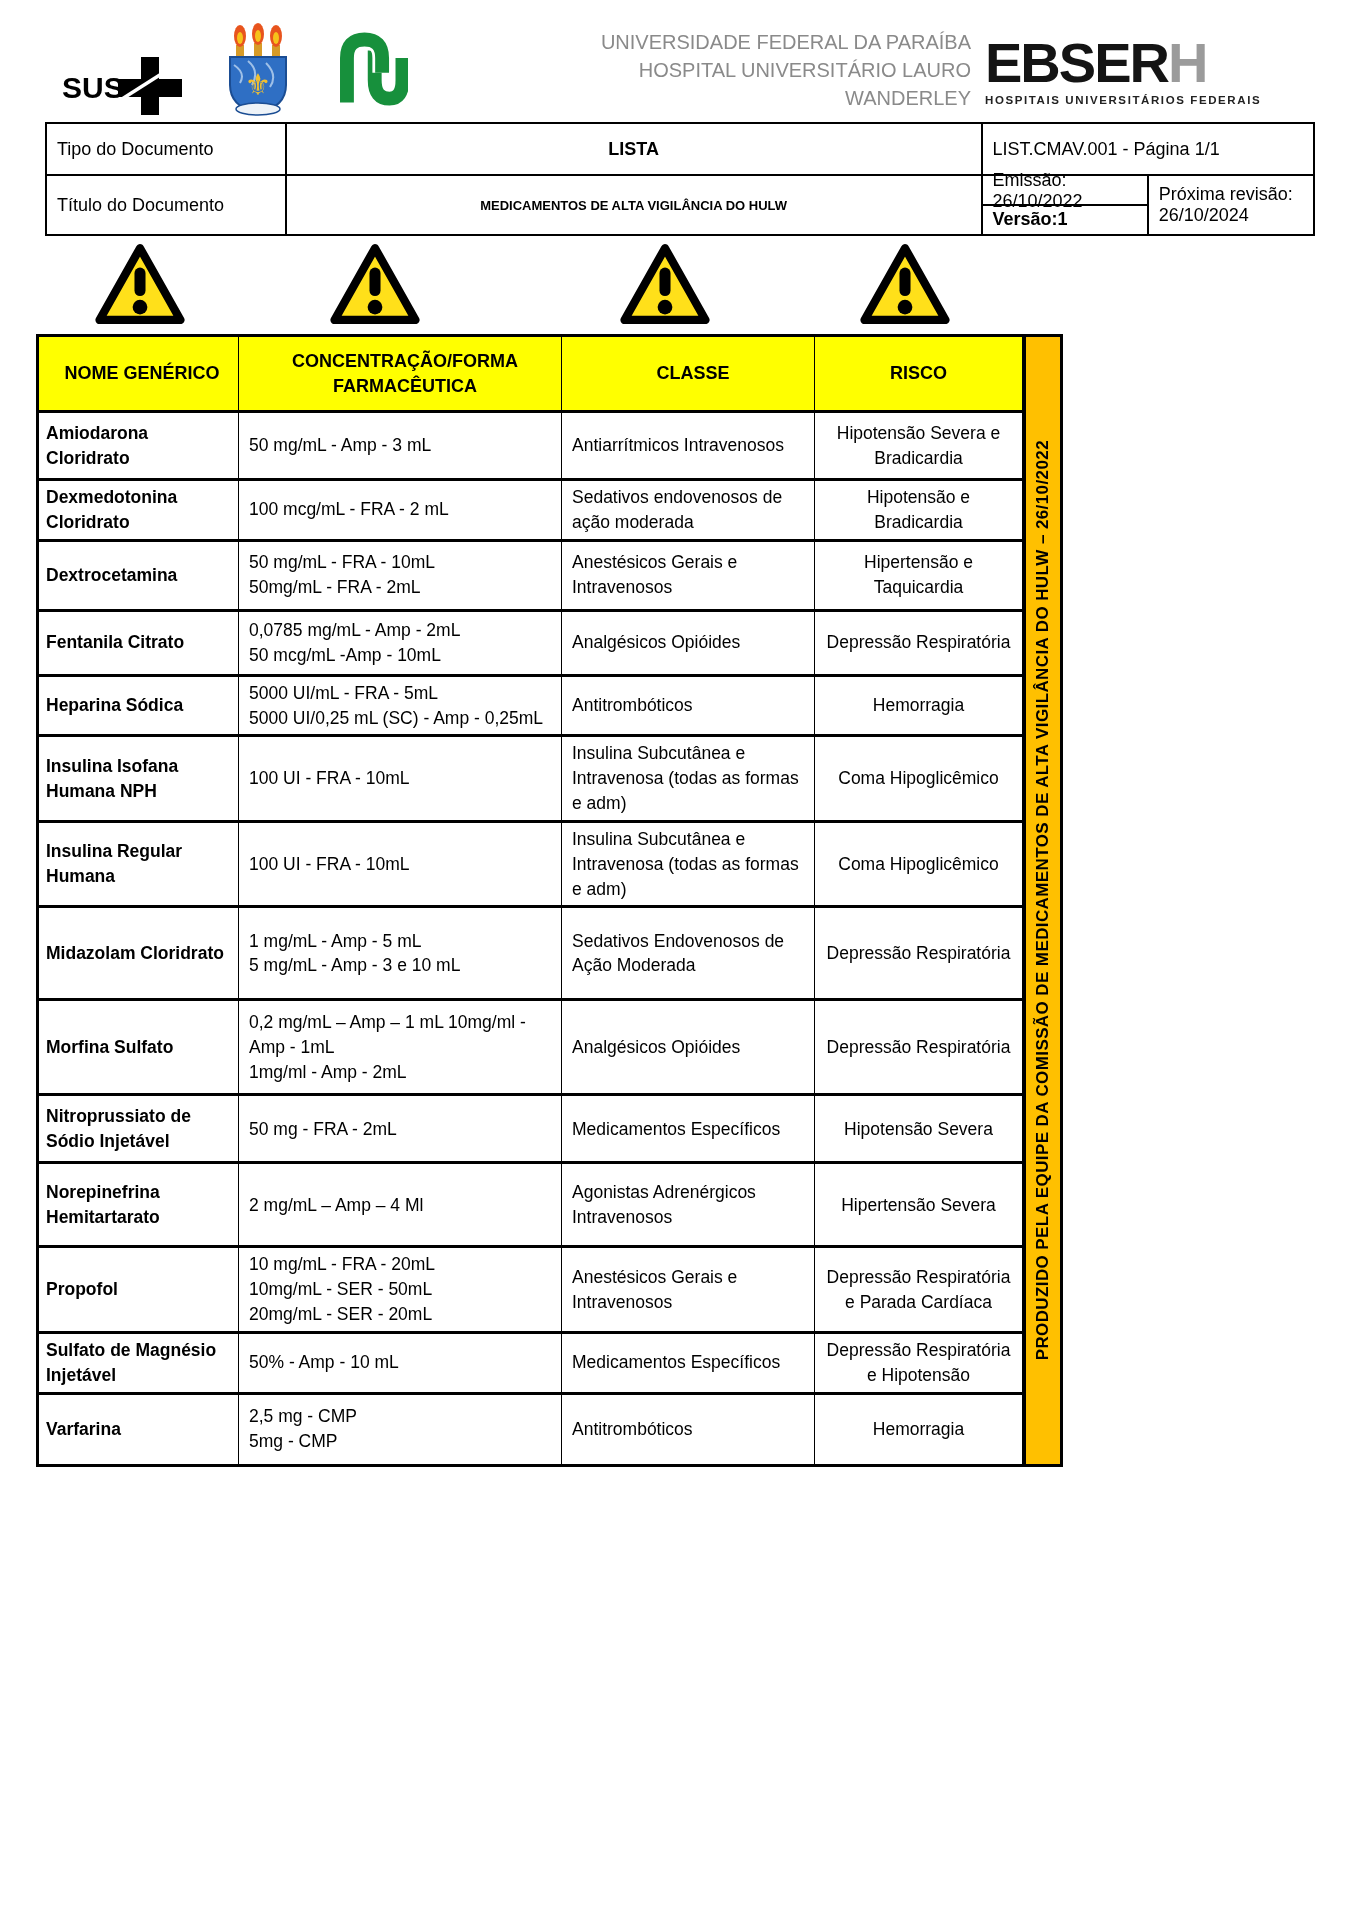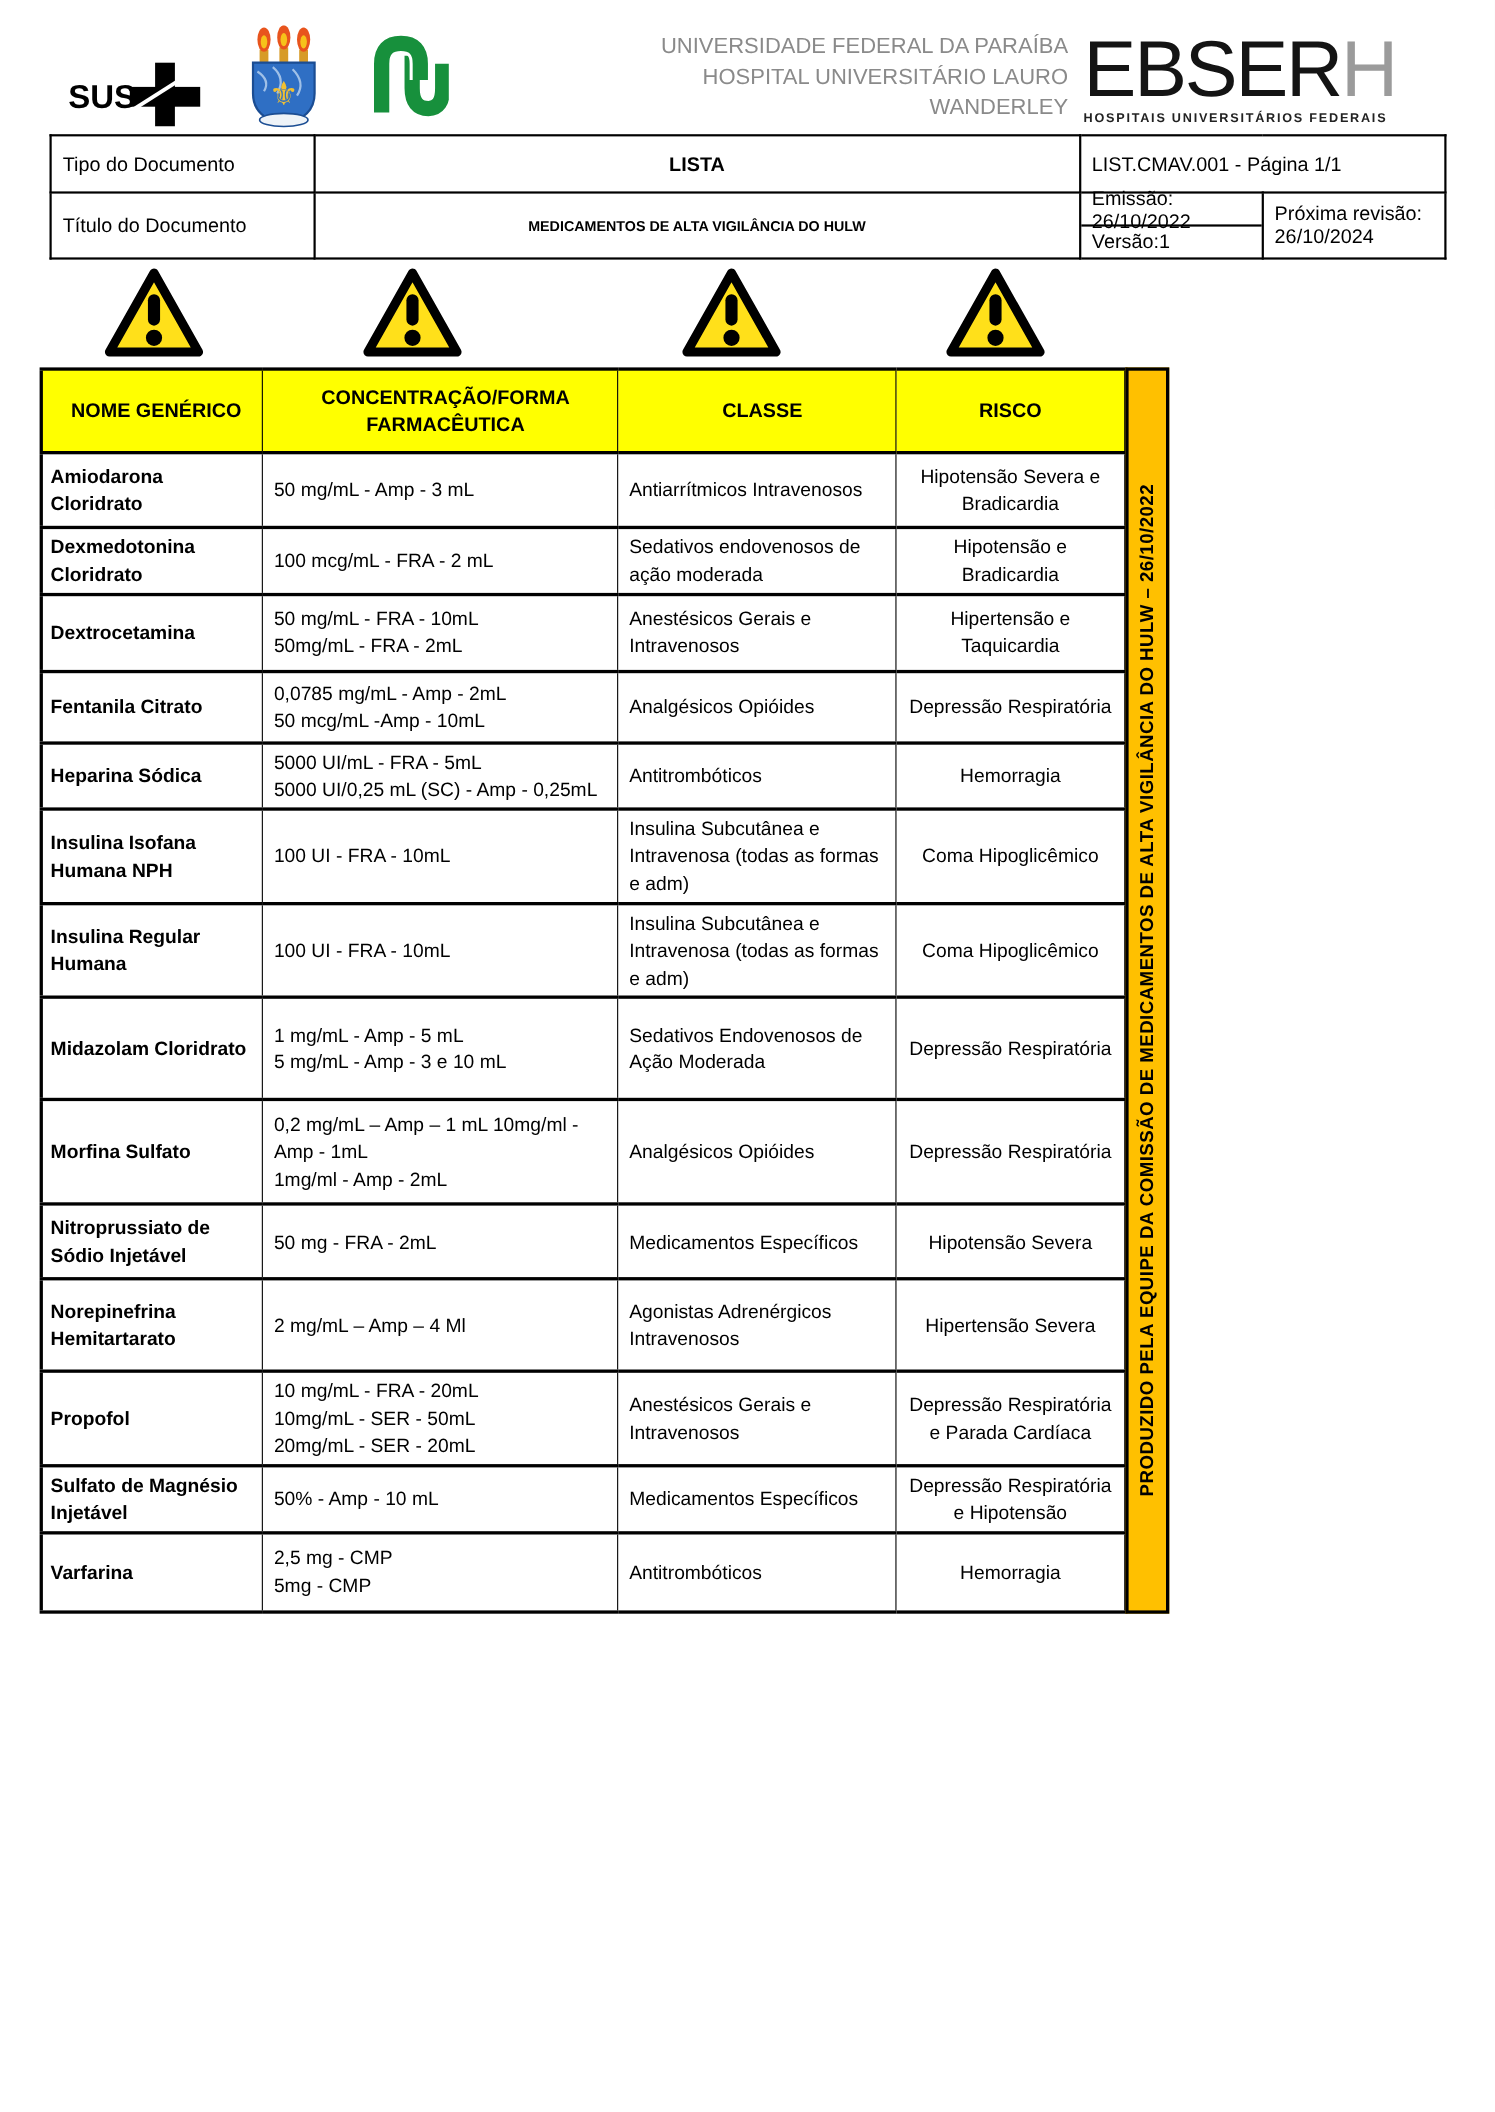--- a/index.html
+++ b/index.html
@@ -10,36 +10,36 @@
     overflow:hidden;
   }
 
   
   .top-header { display:flex; align-items:center; padding:22px 40px 0 62px; height:118px; }
   .logo-sus { width:128px; height:62px; margin-top:28px; flex:0 0 auto; }
   .logo-crest { width:64px; height:94px; margin-left:36px; flex:0 0 auto; }
   .logo-hu { width:74px; height:86px; margin-left:44px; flex:0 0 auto; }
   .org-title { flex:1; text-align:right; color:#8a8a8a; font-size:20px; line-height:1.4; padding:0 8px; }
   .ebserh { width:340px; flex:0 0 auto; padding-left:6px; }
-  .ebserh-name { font-size:72px; font-weight:normal; letter-spacing:-2px; line-height:1; color:#141414; }
+  .ebserh-name { font-size:56px; font-weight:bold; letter-spacing:-2px; line-height:1; color:#141414; }
   .ebserh-name .h-gray { color:#9b9b9b; }
   .ebserh-tag { font-size:11.5px; font-weight:bold; letter-spacing:1.6px; color:#222; margin-top:3px; }
 
   
   .doc-table { border-collapse:collapse; table-layout:fixed; width:1270px; margin:4px 0 0 45px; }
   .doc-table td { border:2px solid #000; font-size:18px; padding:8px 10px; vertical-align:middle; }
   .doc-table tr.r1 { height:52px; }
   .doc-table tr.r2 { height:58px; }
   .doc-table .w1 { width:155px; } .doc-table .w2 { width:450px; }
   .doc-table .w3 { width:215px; } .doc-table .w4 { width:450px; }
   .doc-table .ctr { text-align:center; font-weight:bold; }
   .doc-table .title-big { font-size:13px; }
   .doc-table td.ev { padding:0;border-radius:10px; }
   .ev .ev-top { border-bottom:2px solid #000; padding:2px 10px; height:28px; display:flex; align-items:center; }
-  .ev .ev-bot { padding:2px 10px; height:26px; display:flex; align-items:center; }
+  .ev .ev-bot { padding:2px 10px; height:26px; display:flex; align-items:center;font-weight:bold; }
 
   
   .warnings { position:relative; height:98px; }
   .warning-icon { position:absolute; top:6px; width:92px; height:86px; }
   .wt1 { left:94px; } .wt2 { left:329px; } .wt3 { left:619px; } .wt4 { left:859px; }
 
   
   .main-wrap { display:flex; margin-left:36px; width:1028px; align-items:stretch; }
   .med-table { border-collapse:collapse; table-layout:fixed; width:988px; border:3px solid #000; }
   .med-table th, .med-table td {

